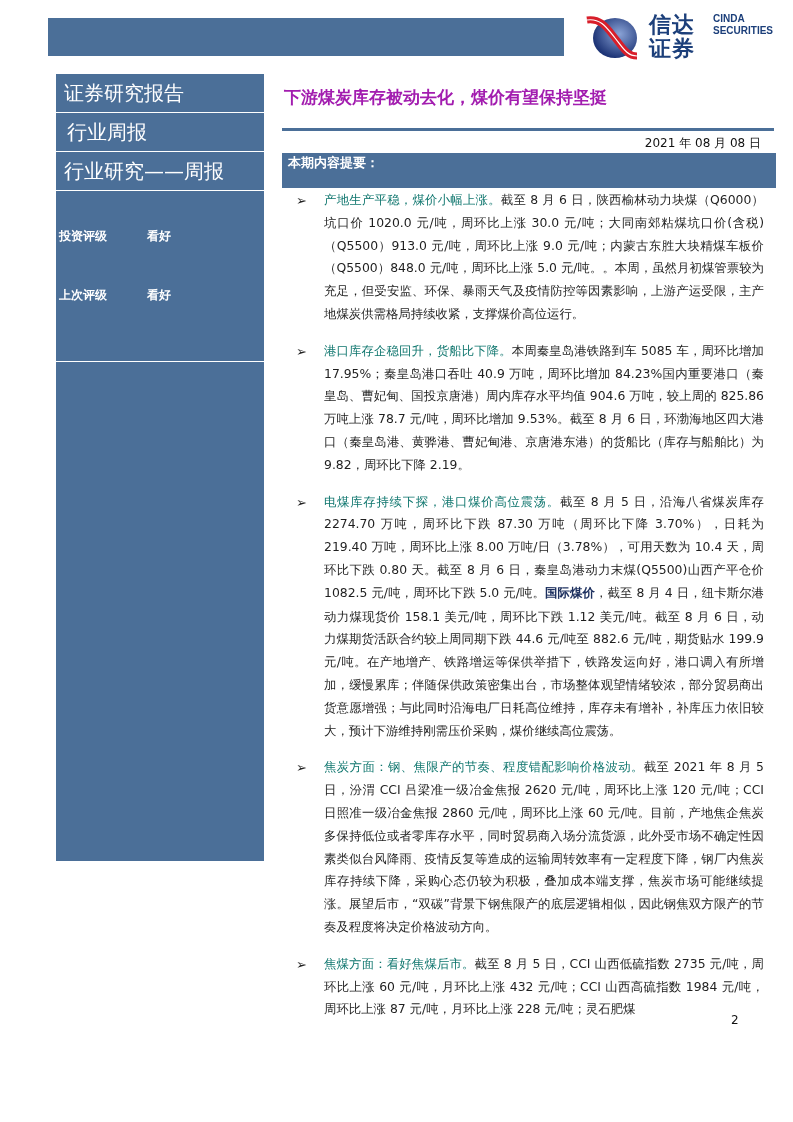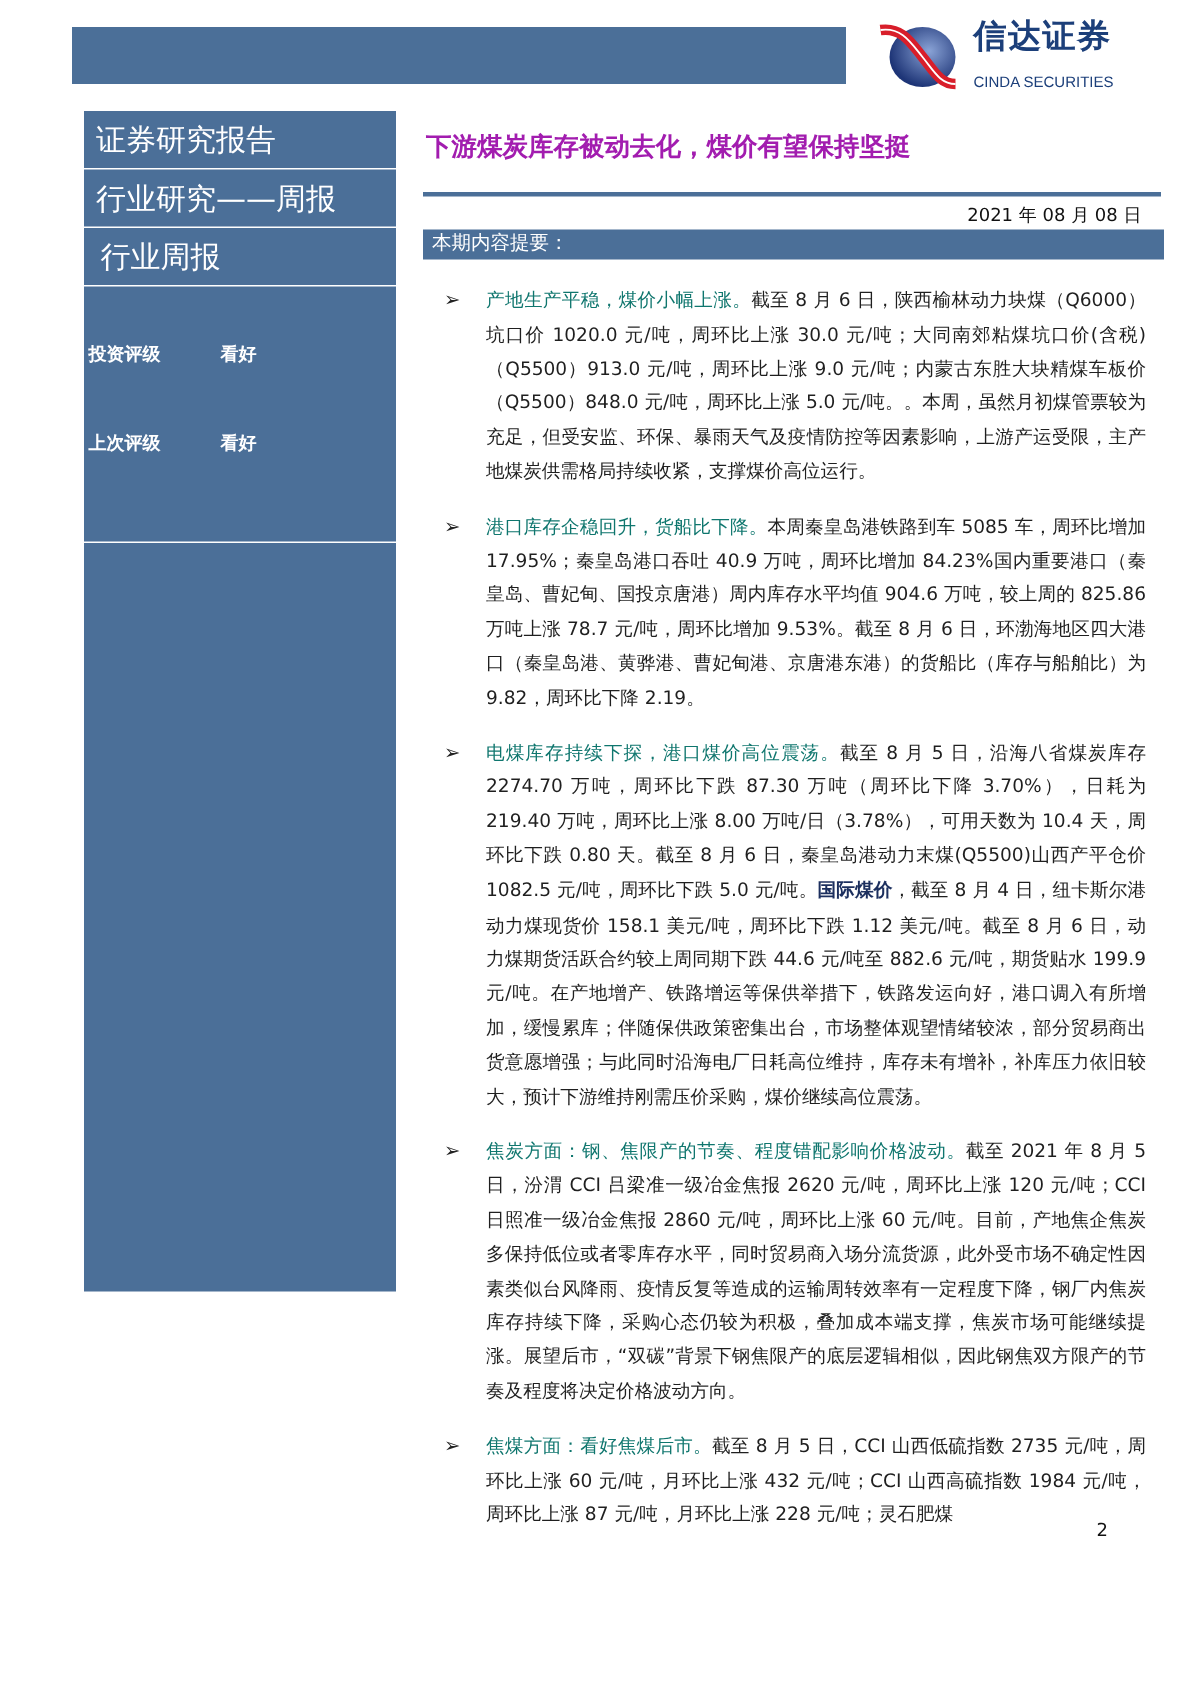--- a/index.html
+++ b/index.html
@@ -1,36 +1,36 @@
 <!DOCTYPE html>
 <html><head>
   <meta charset="utf-8">
   <style>
     html, body { margin:0; padding:0; background:#ffffff; }
     body { width:793px; height:1122px; position:relative; overflow:hidden;
            font-family:"DejaVu Sans", "Liberation Sans", sans-serif; color:#1a1a1a; }
     .header-bar { position:absolute; left:48px; top:18px; width:516px; height:38px; background:#4b6f98; }
     .logo { position:absolute; left:583px; top:14px; width:190px; height:46px; display:flex; align-items:center; }
     .logo-mark { width:58px; height:46px; position:relative; }
-    .logo-text { margin-left:8px; display:flex; flex-direction:column;gap:13px; }
+    .logo-text { margin-left:8px; display:flex; flex-direction:row;gap:13px; }
     .logo-cn { font-family:"DejaVu Sans", sans-serif; font-weight:bold; font-size:22px; color:#1c3f7a; letter-spacing:1px; line-height:24px; }
-    .logo-en { font-family:"Liberation Sans", sans-serif; font-weight:normal; font-size:10px; color:#1c3f7a; line-height:12px; }
+    .logo-en { font-family:"Liberation Sans", sans-serif; font-weight:bold; font-size:10px; color:#1c3f7a; line-height:12px; }
 
     .sidebar { position:absolute; left:56px; top:74px; width:208px; height:787px; background:#4b6f98; color:#fff; }
     .sb-block { height:38px; border-bottom:1px solid #ffffff; display:flex; align-items:center; padding-left:8px; font-size:20px; color:#fff; }
     .sb-block.b3 { padding-left:11px; }
     .sb-industry { font-size:13px; font-weight:bold; margin:6px 0 0 3px; height:22px; }
     .sb-row { display:flex; font-size:12px; font-weight:bold; margin-left:3px; height:27px; align-items:center;margin-top:32px; }
     .sb-row .k { width:88px; }
     .sb-line { margin-top:52px; border-top:1px solid #fff; }
 
     .title { position:absolute; left:284px; top:86px; font-size:17px; font-weight:bold; color:#a21caf; }
     .title-rule { position:absolute; left:282px; top:128px; width:492px; height:3px; background:#4b6f98; }
     .date { position:absolute; right:32px; top:135px; font-size:12px; color:#111; }
-    .summary-bar { position:absolute; left:282px; top:153px; width:494px; height:20px; background:#4b6f98; color:#fff; font-weight:normal; font-size:13px; line-height:20px; padding-left:6px; box-sizing:border-box; font-family:"DejaVu Serif", serif; }
+    .summary-bar { position:absolute; left:282px; top:153px; width:494px; height:35px; background:#4b6f98; color:#fff; font-weight:bold; font-size:13px; line-height:20px; padding-left:6px; box-sizing:border-box; font-family:"DejaVu Serif", serif; }
 
     .content { position:absolute; left:290px; top:189px; width:486px; }
     .bullet { display:flex; margin-bottom:14px; }
     .bullet-icon { width:34px; flex:none; font-size:13px; line-height:23px; color:#222; padding-left:6px; box-sizing:border-box; }
     .bullet-text { width:440px; font-size:12.4px; line-height:22.8px; text-align:justify; color:#1f1f1f; }
     .lead { font-weight:normal; color:#0f766e; font-family:"DejaVu Serif", serif; }
     .inline-bold { font-weight:bold; color:#1c2f5e; font-family:Liberation Mono, monospace; }
 
     .page-num { position:absolute; left:731px; top:1013px; font-size:12px; color:#111; }
   </style>
@@ -54,22 +54,22 @@
     </svg>
   </div>
   <div class="logo-text">
     <span class="logo-cn">信达证券</span>
     <span class="logo-en">CINDA SECURITIES</span>
   </div>
 </div>
 
 <div class="sidebar">
   <div class="sb-block">证券研究报告</div>
+  <div class="sb-block b3">行业周报</div>
   <div class="sb-block">行业研究——周报</div>
-  <div class="sb-block b3">行业周报</div>
   <div class="sb-row">
     <span class="k">投资评级</span>
     <span>看好</span>
   </div>
   <div class="sb-row">
     <span class="k">上次评级</span>
     <span>看好</span>
   </div>
   <div class="sb-line"></div>
 </div>

